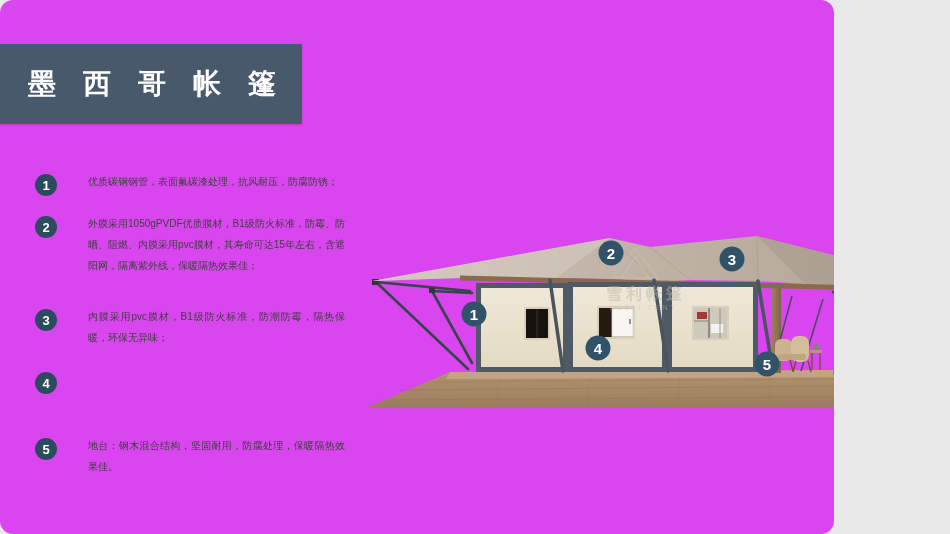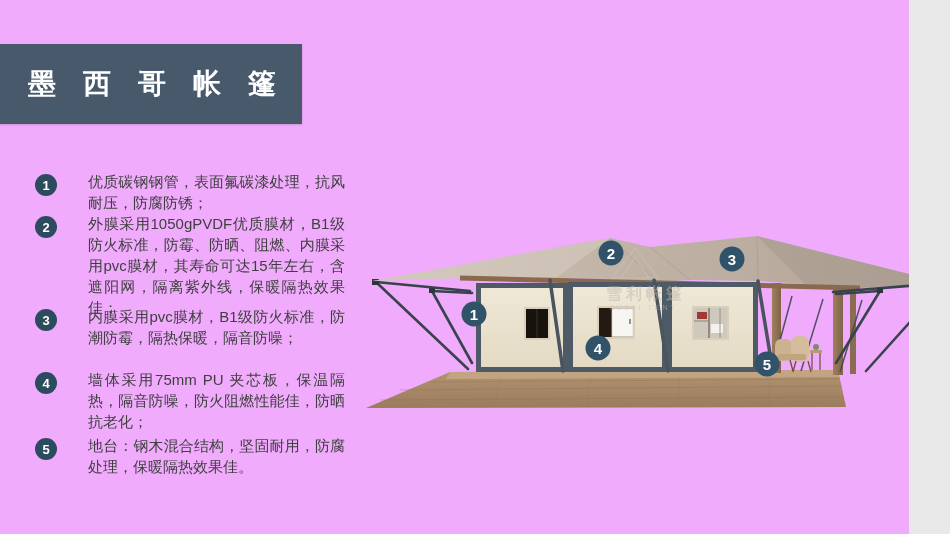--- a/index.html
+++ b/index.html
@@ -1,39 +1,39 @@
 <!DOCTYPE html>
 <html><head>
 <meta charset="utf-8">
 <style>
   * { margin:0; padding:0; box-sizing:border-box; }
   html,body { width:950px; height:534px; }
   body { font-family:"Liberation Sans","DejaVu Sans",sans-serif; background:#e9e9e9; }
-  .stage { position:relative; width:909px; height:534px; background:#f0abfc; overflow:hidden; }
+  .stage { position:relative; width:834px; height:534px; background:#d946ef; overflow:hidden;border-radius:13px; }
 
   
   .title-banner {
     position:absolute; left:0; top:44px; width:302px; height:80px;
     background:#47596b; display:flex; align-items:center;
     box-shadow:0 1px 2px rgba(0,0,0,.15);
   }
   .title-banner h1 {
     color:#ffffff; font-size:28px; font-weight:bold;
     letter-spacing:27px; padding-left:28px; white-space:nowrap;
   }
 
   
   .feature { position:absolute; left:35px; width:312px; display:flex; align-items:flex-start; }
   .feature .num-circle {
     flex:0 0 22px; width:22px; height:22px; margin-top:3px; border-radius:50%;
     background:#2d4b5e; color:#fff; font-size:13px; font-weight:bold;
     display:flex; align-items:center; justify-content:center;
   }
   .feature .txt {
-    margin-left:31px; width:257px; font-size:15px; line-height:21px;
+    margin-left:31px; width:257px; font-size:10px; line-height:21px;
     color:#3f3f3f; text-align:justify; text-justify:inter-character;
   }
   .f1 { top:171px; } .f2 { top:213px; } .f3 { top:306px; } .f4 { top:369px; } .f5 { top:435px; }
 
   
   .tent-wrap { position:absolute; left:360px; top:220px; width:590px; height:200px; }
   .tent-wrap svg { display:block; width:100%; height:100%; }
   .callout-num { fill:#ffffff; font-size:15px; font-weight:bold;
                  font-family:"Liberation Sans","DejaVu Sans",sans-serif; }
   .wm-cn { fill:#bfb7ae; font-size:16px; font-weight:bold; letter-spacing:4px; }
@@ -51,25 +51,24 @@
   <div class="feature f1">
     <div class="num-circle">1</div>
     <div class="txt">优质碳钢钢管，表面氟碳漆处理，抗风耐压，防腐防锈；</div>
   </div>
   <div class="feature f2">
     <div class="num-circle">2</div>
     <div class="txt">外膜采用1050gPVDF优质膜材，B1级防火标准，防霉、防晒、阻燃、内膜采用pvc膜材，其寿命可达15年左右，含遮阳网，隔离紫外线，保暖隔热效果佳；</div>
   </div>
   <div class="feature f3">
     <div class="num-circle">3</div>
-    <div class="txt">内膜采用pvc膜材，B1级防火标准，防潮防霉，隔热保暖，隔音防噪；</div>
+    <div class="txt">内膜采用pvc膜材，B1级防火标准，防潮防霉，隔热保暖，环保无异味；</div>
   </div>
   <div class="feature f4">
     <div class="num-circle">4</div>
-    <div class="txt">墙体采用75mm PU 夹芯板，保温隔热，隔音防噪，防火阻燃性能佳，防晒抗老化；</div>
   </div>
   <div class="feature f5">
     <div class="num-circle">5</div>
     <div class="txt">地台：钢木混合结构，坚固耐用，防腐处理，保暖隔热效果佳。</div>
   </div>
 
   <div class="tent-wrap">
     <svg viewBox="0 0 590 200" xmlns="http://www.w3.org/2000/svg">
       <defs>
         <linearGradient id="roofG" x1="0" y1="0" x2="1" y2="0">

